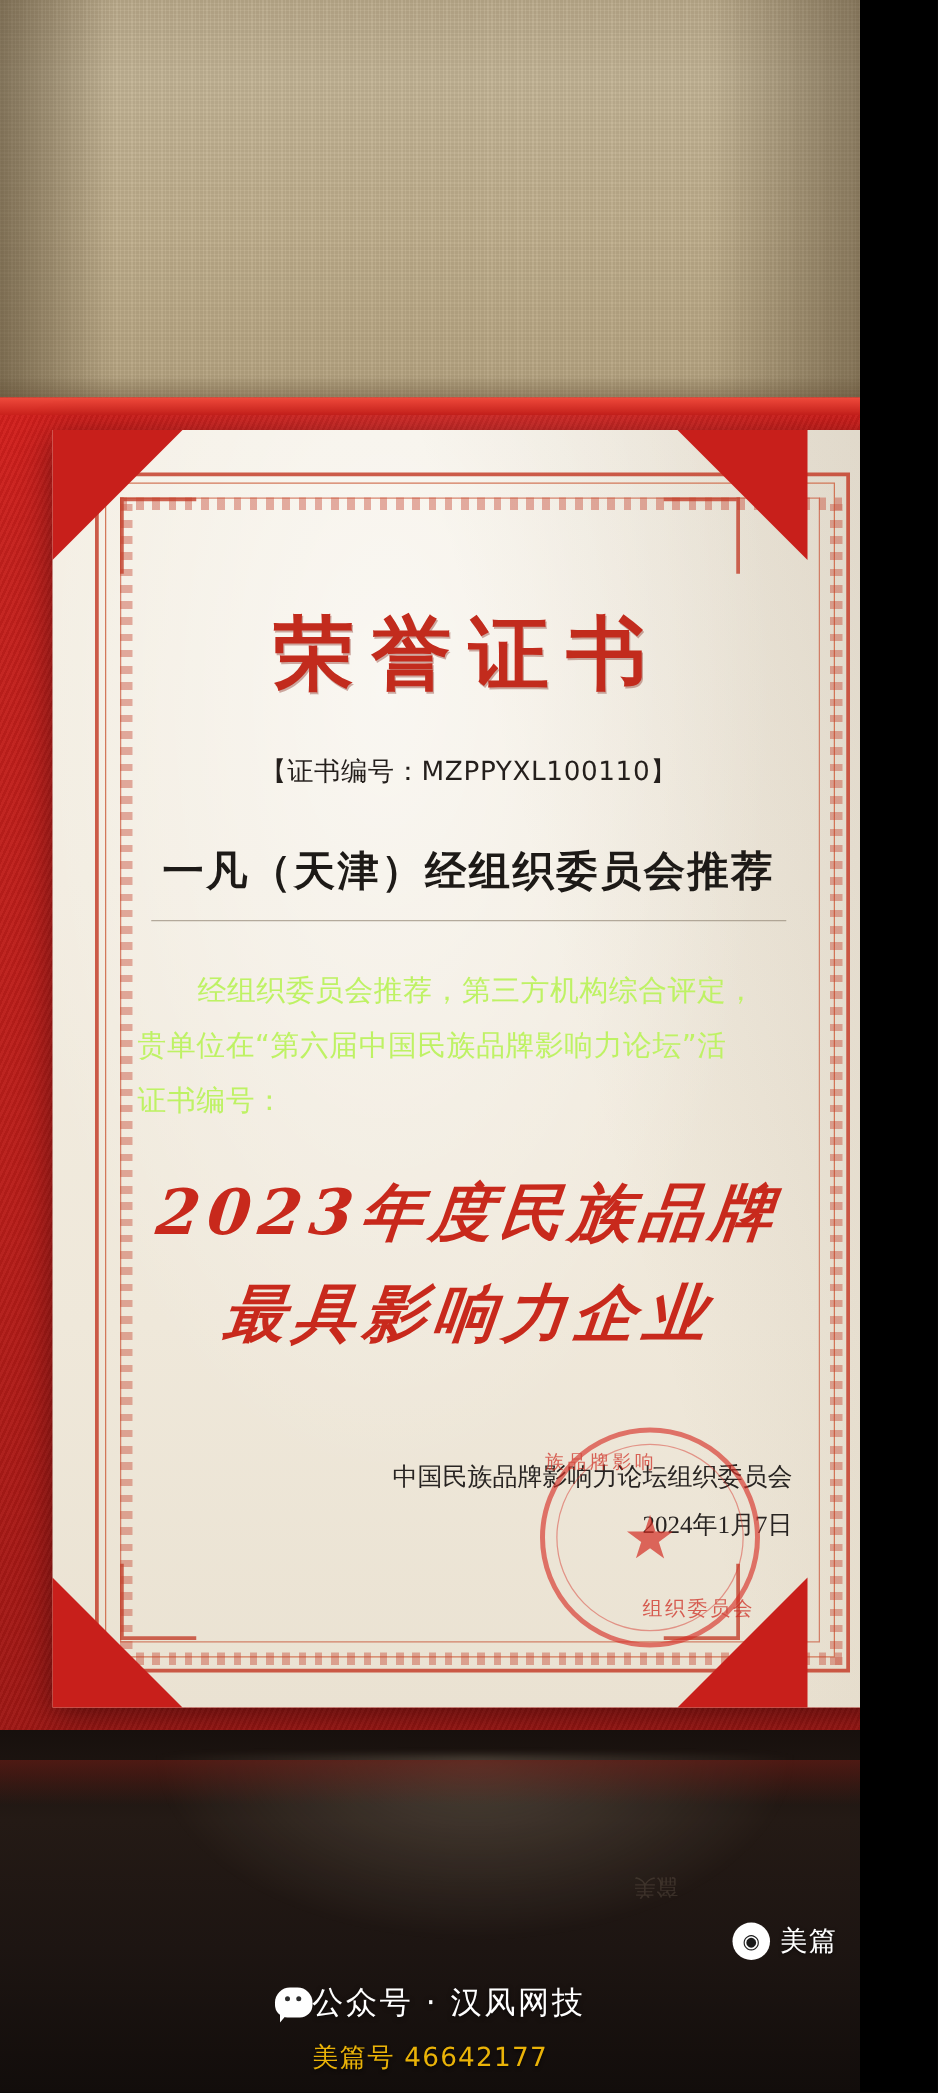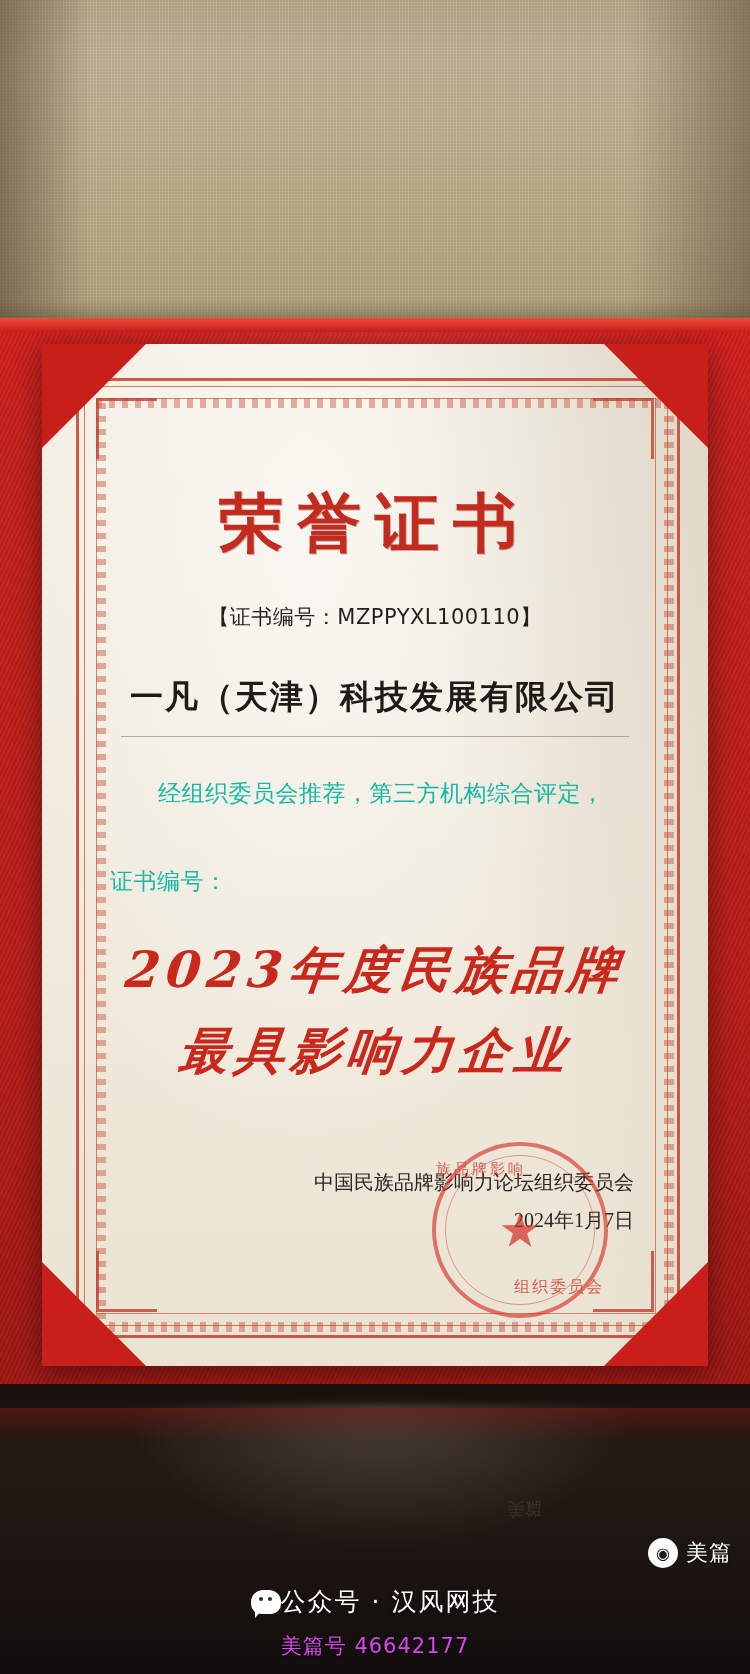--- a/index.html
+++ b/index.html
@@ -5,21 +5,21 @@
   html, body {
     margin: 0;
     padding: 0;
     background: #000;
   }
   body {
     font-family: "Liberation Sans", sans-serif;
   }
   .photo {
     position: relative;
-    width: 750px;
+    width: 688px;
     height: 1674px;
     overflow: hidden;
     background: #1a1512;
   }
 
   
   .wall {
     position: absolute;
     left: 0; top: 0;
     width: 750px; height: 330px;
@@ -196,21 +196,21 @@
     height: 1px;
     background: #9e9182;
     opacity: .75;
   }
   .body-text {
     margin-top: 34px;
     text-align: left;
     font-family: "DejaVu Sans", "Liberation Sans", sans-serif;
     font-size: 23px;
     line-height: 44px;
-    color: #14b8a6;
+    color: #bef264;
     letter-spacing: .5px;
   }
   .body-text .indent { padding-left: 48px; display: inline-block; }
 
   .award {
     margin-top: 34px;
     color: #c8291c;
     font-family: "DejaVu Serif", "Liberation Serif", serif;
     font-weight: 700;
     font-style: italic;
@@ -356,21 +356,21 @@
     color: #ffffff;
     font-size: 25px;
     letter-spacing: 2px;
     text-shadow: 0 1px 4px rgba(0,0,0,.65);
     font-family: "DejaVu Sans", "Liberation Sans", sans-serif;
   }
   .meipian-id {
     position: absolute;
     left: 0; right: 0; bottom: 14px;
     text-align: center;
-    color: #d946ef;
+    color: #eab308;
     font-size: 21px;
     letter-spacing: 1px;
     text-shadow: 0 1px 3px rgba(0,0,0,.6);
     z-index: 20;
     font-family: "DejaVu Sans", "Liberation Sans", sans-serif;
     margin-top: 32px;
   }
 
   
   .ghost-mark {
@@ -406,26 +406,26 @@
   <div class="border-filigree"></div>
   <div class="border-inner"></div>
   <div class="corner-orn a"></div>
   <div class="corner-orn b"></div>
   <div class="corner-orn c"></div>
   <div class="corner-orn d"></div>
 
   <div class="content">
     <div class="cert-title">荣誉证书</div>
     <div class="cert-no">【证书编号：MZPPYXL100110】</div>
-    <div class="recipient">一凡（天津）科技发展有限公司</div>
+    <div class="recipient">一凡（天津）经组织委员会推荐</div>
     <div class="recipient-rule"></div>
 
     <div class="body-text">
       <span class="indent">经组织委员会推荐，第三方机构综合评定，</span><br>
-      <br>
+      <span>贵单位在“第六届中国民族品牌影响力论坛”活</span><br>
       <span>证书编号：</span>
     </div>
 
     <div class="award">
       <span class="l1">2023年度民族品牌</span>
       <span class="l2">最具影响力企业</span>
     </div>
 
     <div class="signature">
       <div>中国民族品牌影响力论坛组织委员会</div>

